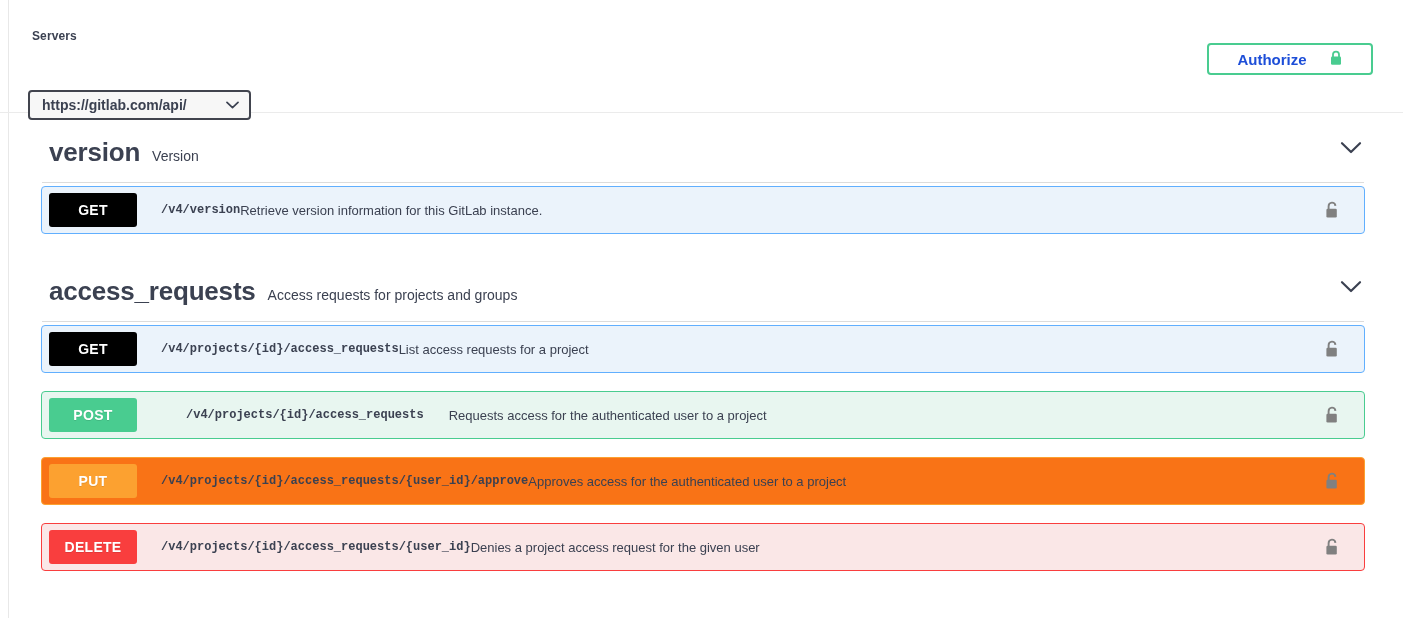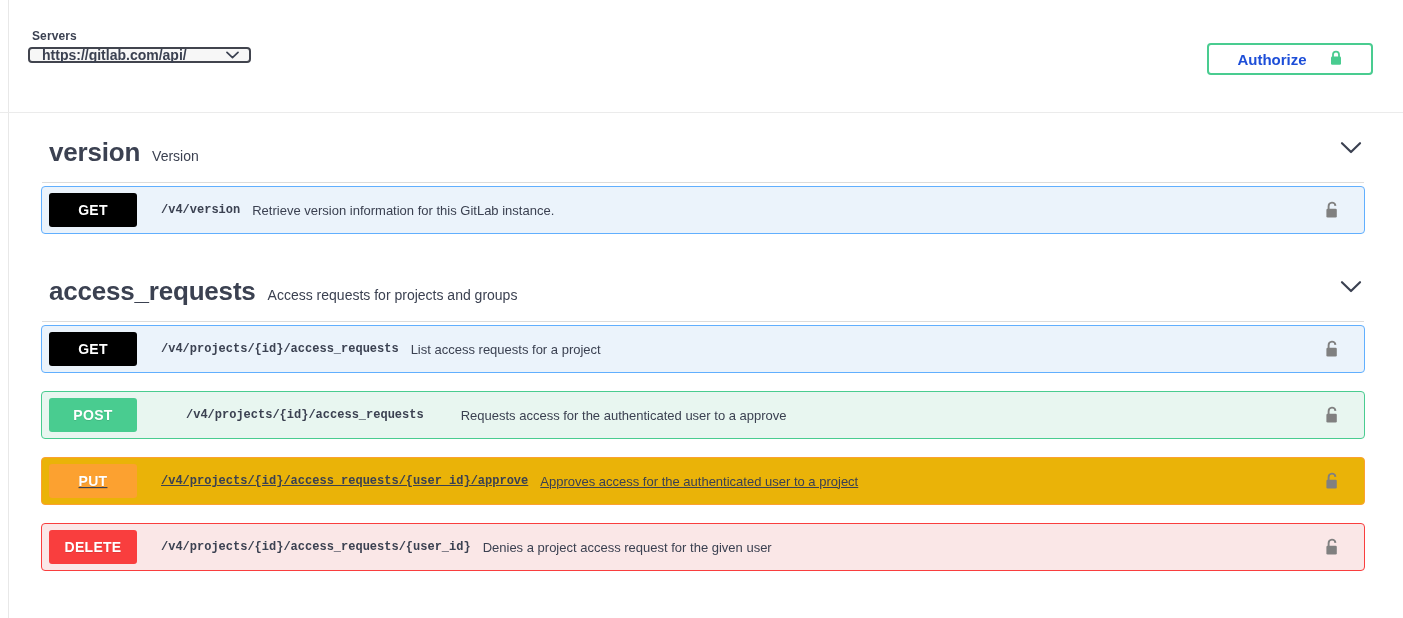--- a/index.html
+++ b/index.html
@@ -43,29 +43,30 @@
     color: #3b4151;
     margin: 0 0 3px 4px;
     letter-spacing: .1px;
   }
   .server-select {
     display: inline-flex;
     align-items: center;
     justify-content: space-between;
     box-sizing: border-box;
     min-width: 223px;
-    height: 16px;
+    height: 30px;
     padding: 0 10px 0 12px;
     border: 2px solid #41444e;
     border-radius: 4px;
     background: #f7f7f7;
     font-size: 14px;
     font-weight: bold;
     color: #3b4151;
     cursor: pointer;
+    margin-top: 44px;
   }
   .server-select .chev {
     margin-left: 18px;
     display: inline-flex;
     align-items: center;
   }
   .authorize-btn {
     position: absolute;
     right: 30px;
     top: 43px;
@@ -158,21 +159,20 @@
   }
   .op .path {
     margin-left: 24px;
     font-family: "Liberation Mono", monospace;
     font-size: 12px;
     font-weight: bold;
     color: #3b4151;
     white-space: nowrap;
   }
   .op .summary {
-    margin-left: 12px;
     font-size: 13px;
     color: #3b4151;
     white-space: nowrap;
   }
   .op .lock {
     position: absolute;
     right: 22px;
     top: 50%;
     transform: translateY(-50%);
     display: inline-flex;
@@ -181,21 +181,21 @@
     width: 20px;
     height: 22px;
     cursor: pointer;
   }
 
   
   .op.get    { background: #ebf3fb; border-color: #61affe; }
   .op.get .method    { background: #000000; }
   .op.post   { background: #e8f6f0; border-color: #49cc90; gap: 25px; }
   .op.post .method   { background: #49cc90; }
-  .op.put    { background: #eab308; border-color: #fca130; text-decoration: underline; }
+  .op.put    { background: #f97316; border-color: #fca130; }
   .op.put .method    { background: #fca130; }
   .op.delete { background: #fae7e7; border-color: #f93e3e; }
   .op.delete .method { background: #f93e3e; }
 </style>
 </head>
 <body>
 
 <div class="left-rule"></div>
 
 <div class="top-bar">
@@ -271,21 +271,21 @@
       <svg width="17" height="19" viewBox="0 0 17 19" aria-hidden="true">
         <path d="M4.6 8 V5.2 a3.4 3.4 0 0 1 6.8 -0.3" fill="none" stroke="#808080" stroke-width="1.9"></path>
         <rect x="2.4" y="7.8" width="10.4" height="8.8" rx="1.3" fill="#808080"></rect>
       </svg>
     </span>
   </div>
 
   <div class="op post">
     <span class="method">POST</span>
     <span class="path">/v4/projects/{id}/access_requests</span>
-    <span class="summary">Requests access for the authenticated user to a approve</span>
+    <span class="summary">Requests access for the authenticated user to a project</span>
     <span class="lock">
       <svg width="17" height="19" viewBox="0 0 17 19" aria-hidden="true">
         <path d="M4.6 8 V5.2 a3.4 3.4 0 0 1 6.8 -0.3" fill="none" stroke="#808080" stroke-width="1.9"></path>
         <rect x="2.4" y="7.8" width="10.4" height="8.8" rx="1.3" fill="#808080"></rect>
       </svg>
     </span>
   </div>
 
   <div class="op put">
     <span class="method">PUT</span>

